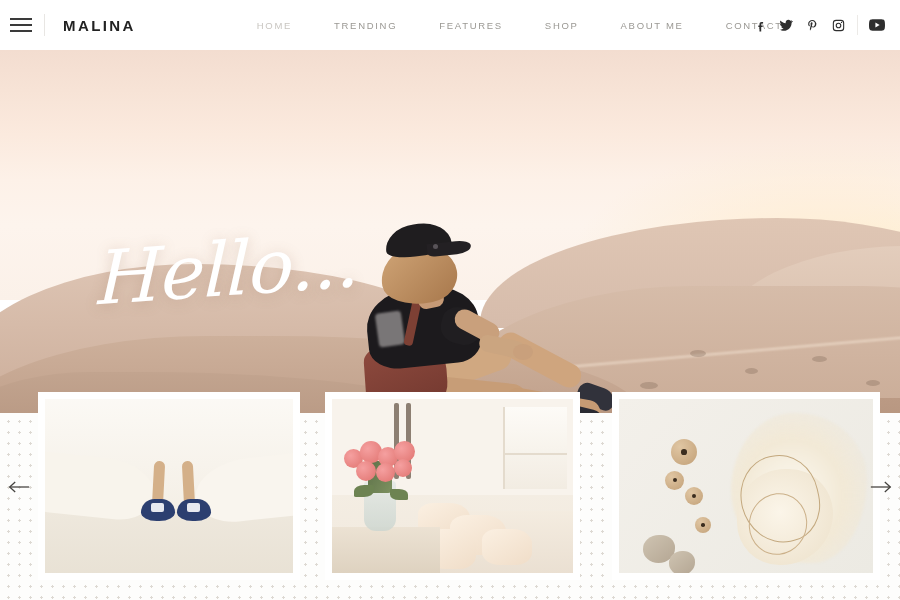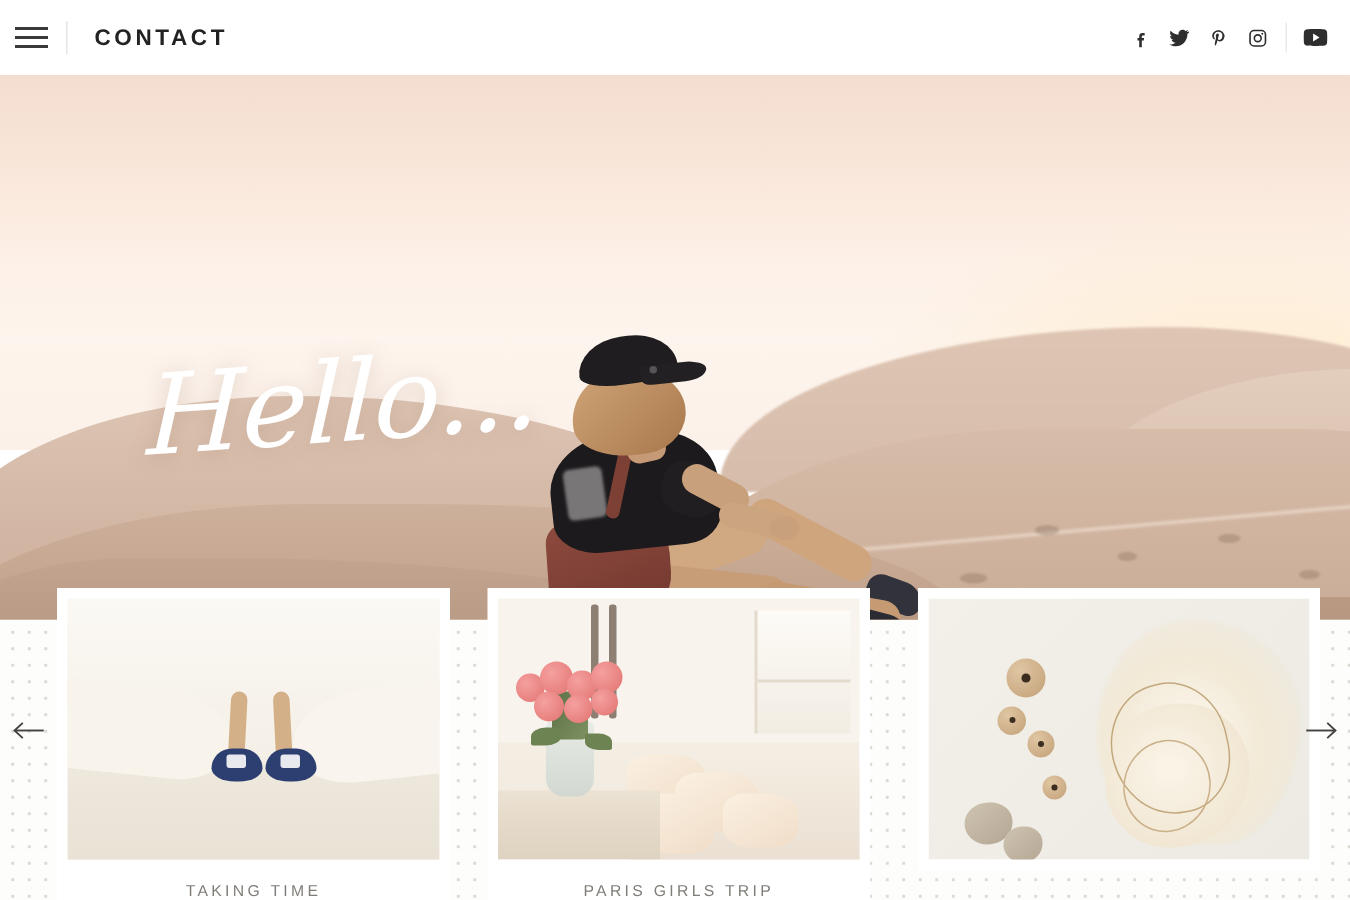--- a/index.html
+++ b/index.html
@@ -340,22 +340,30 @@
 </head>
 <body>
 
 <div class="header">
   <div class="burger">
     <i></i>
     <i></i>
     <i></i>
   </div>
   <div class="hdr-div"></div>
-  <div class="brand">CONTACT</div>
-
+  <div class="brand">MALINA</div>
+
+  <nav class="nav">
+    <a href="#" class="active">HOME</a>
+    <a href="#">TRENDING</a>
+    <a href="#">FEATURES</a>
+    <a href="#">SHOP</a>
+    <a href="#">ABOUT ME</a>
+    <a href="#">CONTACT</a>
+  </nav>
 
   <div class="social">
     <a href="#">
       <svg width="13" height="13" viewBox="0 0 24 24" fill="#2e2e2e">
           <path d="M14.5 8.5h2.3V5.6h-2.7c-2.6 0-4 1.5-4 4v2.2H8v2.9h2.1V23h3.2v-8.3h2.4l.4-2.9h-2.8V9.9c0-.9.3-1.4 1.2-1.4z"></path>
         </svg>
     </a>
     <a href="#">
       <svg width="14" height="14" viewBox="0 0 24 24" fill="#2e2e2e">
           <path d="M23 5.2c-.8.4-1.7.6-2.6.8 1-.6 1.7-1.5 2-2.5-.9.5-1.9.9-2.9 1.1-.9-.9-2.1-1.5-3.4-1.5-2.6 0-4.7 2.1-4.7 4.7 0 .4 0 .7.1 1.1C7.7 8.6 4.5 6.9 2.4 4.3c-.4.7-.6 1.5-.6 2.3 0 1.6.8 3.1 2.1 3.9-.8 0-1.5-.2-2.1-.6v.1c0 2.3 1.6 4.2 3.8 4.6-.4.1-.8.2-1.2.2-.3 0-.6 0-.9-.1.6 1.9 2.3 3.2 4.4 3.3-1.6 1.3-3.6 2-5.8 2-.4 0-.8 0-1.1-.1 2.1 1.3 4.6 2.1 7.2 2.1 8.7 0 13.4-7.2 13.4-13.4v-.6c.9-.7 1.7-1.5 2.3-2.4z"></path>
@@ -440,21 +448,20 @@
         <div class="c1-fold1"></div>
         <div class="c1-fold2"></div>
         <div class="c1-leg a"></div>
         <div class="c1-leg b"></div>
         <div class="c1-shoe a"></div>
         <div class="c1-shoe b"></div>
         <div class="c1-bow a"></div>
         <div class="c1-bow b"></div>
       </div>
     </div>
-    <div class="cap">TAKING TIME</div>
   </div>
 
   <div class="card card2">
     <div class="ph">
       <div class="c2">
         <div class="c2-wall"></div>
         <div class="c2-win"></div>
         <div class="c2-post a"></div>
         <div class="c2-post b"></div>
         <div class="c2-bed"></div>
@@ -469,21 +476,20 @@
         <div class="c2-leaf" style="left:58px;top:90px;width:18px;height:11px;transform:scaleX(-1);"></div>
         <div class="c2-rose" style="left:12px;top:50px;width:19px;height:19px;"></div>
         <div class="c2-rose" style="left:28px;top:42px;width:22px;height:22px;"></div>
         <div class="c2-rose" style="left:46px;top:48px;width:20px;height:20px;"></div>
         <div class="c2-rose" style="left:62px;top:42px;width:21px;height:21px;"></div>
         <div class="c2-rose" style="left:24px;top:62px;width:20px;height:20px;"></div>
         <div class="c2-rose" style="left:44px;top:64px;width:19px;height:19px;"></div>
         <div class="c2-rose" style="left:62px;top:60px;width:18px;height:18px;"></div>
       </div>
     </div>
-    <div class="cap">PARIS GIRLS TRIP</div>
   </div>
 
   <div class="card card3">
     <div class="ph">
       <div class="c3">
         <div class="c3-wool"></div>
         <div class="c3-wool2"></div>
         <div class="c3-twine"></div>
         <div class="c3-twine2"></div>
         <div class="c3-bead" style="left:52px;top:40px;width:26px;height:26px;">

